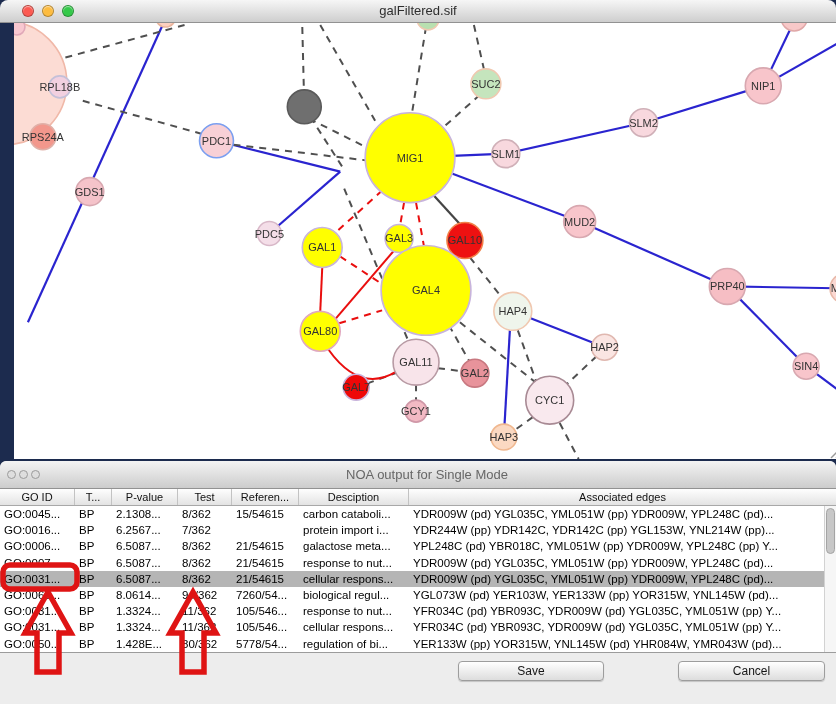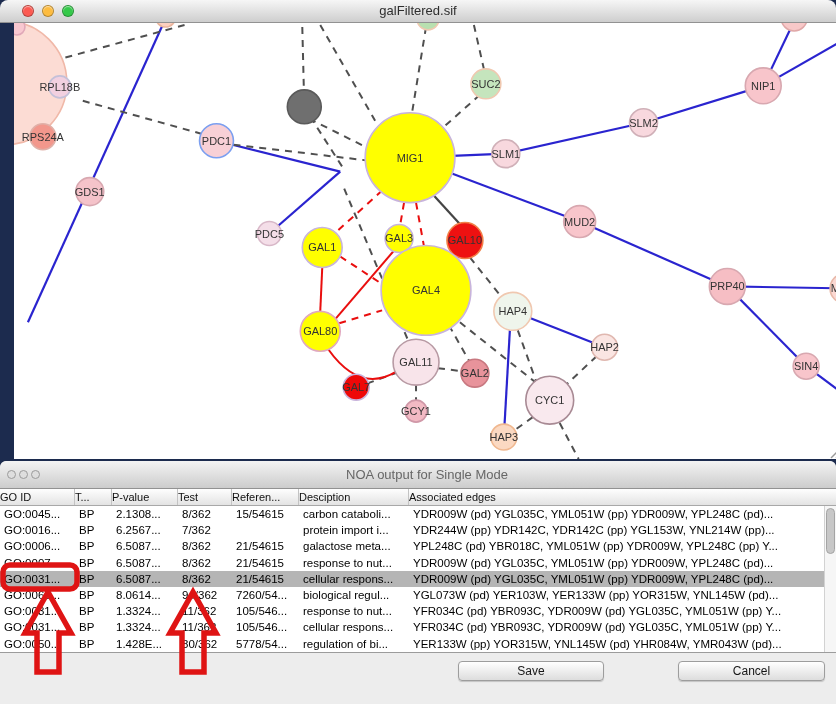--- a/index.html
+++ b/index.html
@@ -18,21 +18,21 @@
   svg text.nlabel{font-family:"Liberation Sans",sans-serif;font-size:11px;fill:#333;text-anchor:middle;}
   #grip{position:absolute;right:0;bottom:0;width:18px;height:18px;}
   
   #win-bot{top:461px;left:0;width:836px;height:243px;background:#ededed;}
   #tb-bot{height:27px;border-radius:7px 7px 0 0;background:linear-gradient(#f4f4f4,#cccccc);}
   #tb-bot .tb-title{font-size:13px;color:#676767;text-align:center;line-height:27px;padding-left:18px;}
   .tl-gray{position:absolute;top:9px;width:9px;height:9px;border-radius:50%;
            background:#dedede;border:1px solid #9b9b9b;box-sizing:border-box;}
   #thead{display:flex;height:16px;background:linear-gradient(#fefefe,#e3e3e3);
          border-bottom:1px solid #a8a8a8;font-size:11px;color:#111;}
-  .th{border-right:1px solid #c3c3c3;line-height:16px;overflow:hidden;
+  .th{border-right:1px solid #c3c3c3;text-align:center;line-height:16px;overflow:hidden;
       white-space:nowrap;flex-shrink:0;box-sizing:border-box;}
   .th:last-child{flex:1;border-right:none;}
   #tbody{position:relative;height:146px;background:#ffffff;overflow:hidden;}
   .tr{display:flex;height:16.2px;line-height:16.2px;font-size:11.5px;color:#000;white-space:nowrap;}
   .td{overflow:hidden;padding-left:4px;box-sizing:border-box;flex-shrink:0;}
   .td:last-child{flex:1;}
   #sbar{position:absolute;right:0;top:0;width:12px;height:146px;background:#f6f6f6;border-left:1px solid #d2d2d2;box-sizing:border-box;}
   #sthumb{position:absolute;left:1px;top:2px;width:9px;height:46px;border-radius:5px;background:#c7c7c7;border:1px solid #a4a4a4;box-sizing:border-box;}
   #tfoot{height:53px;position:relative;background:#ededed;border-top:1px solid #9c9c9c;}
   .btn{position:absolute;top:8px;height:20px;border-radius:4px;border:1px solid #9d9d9d;

